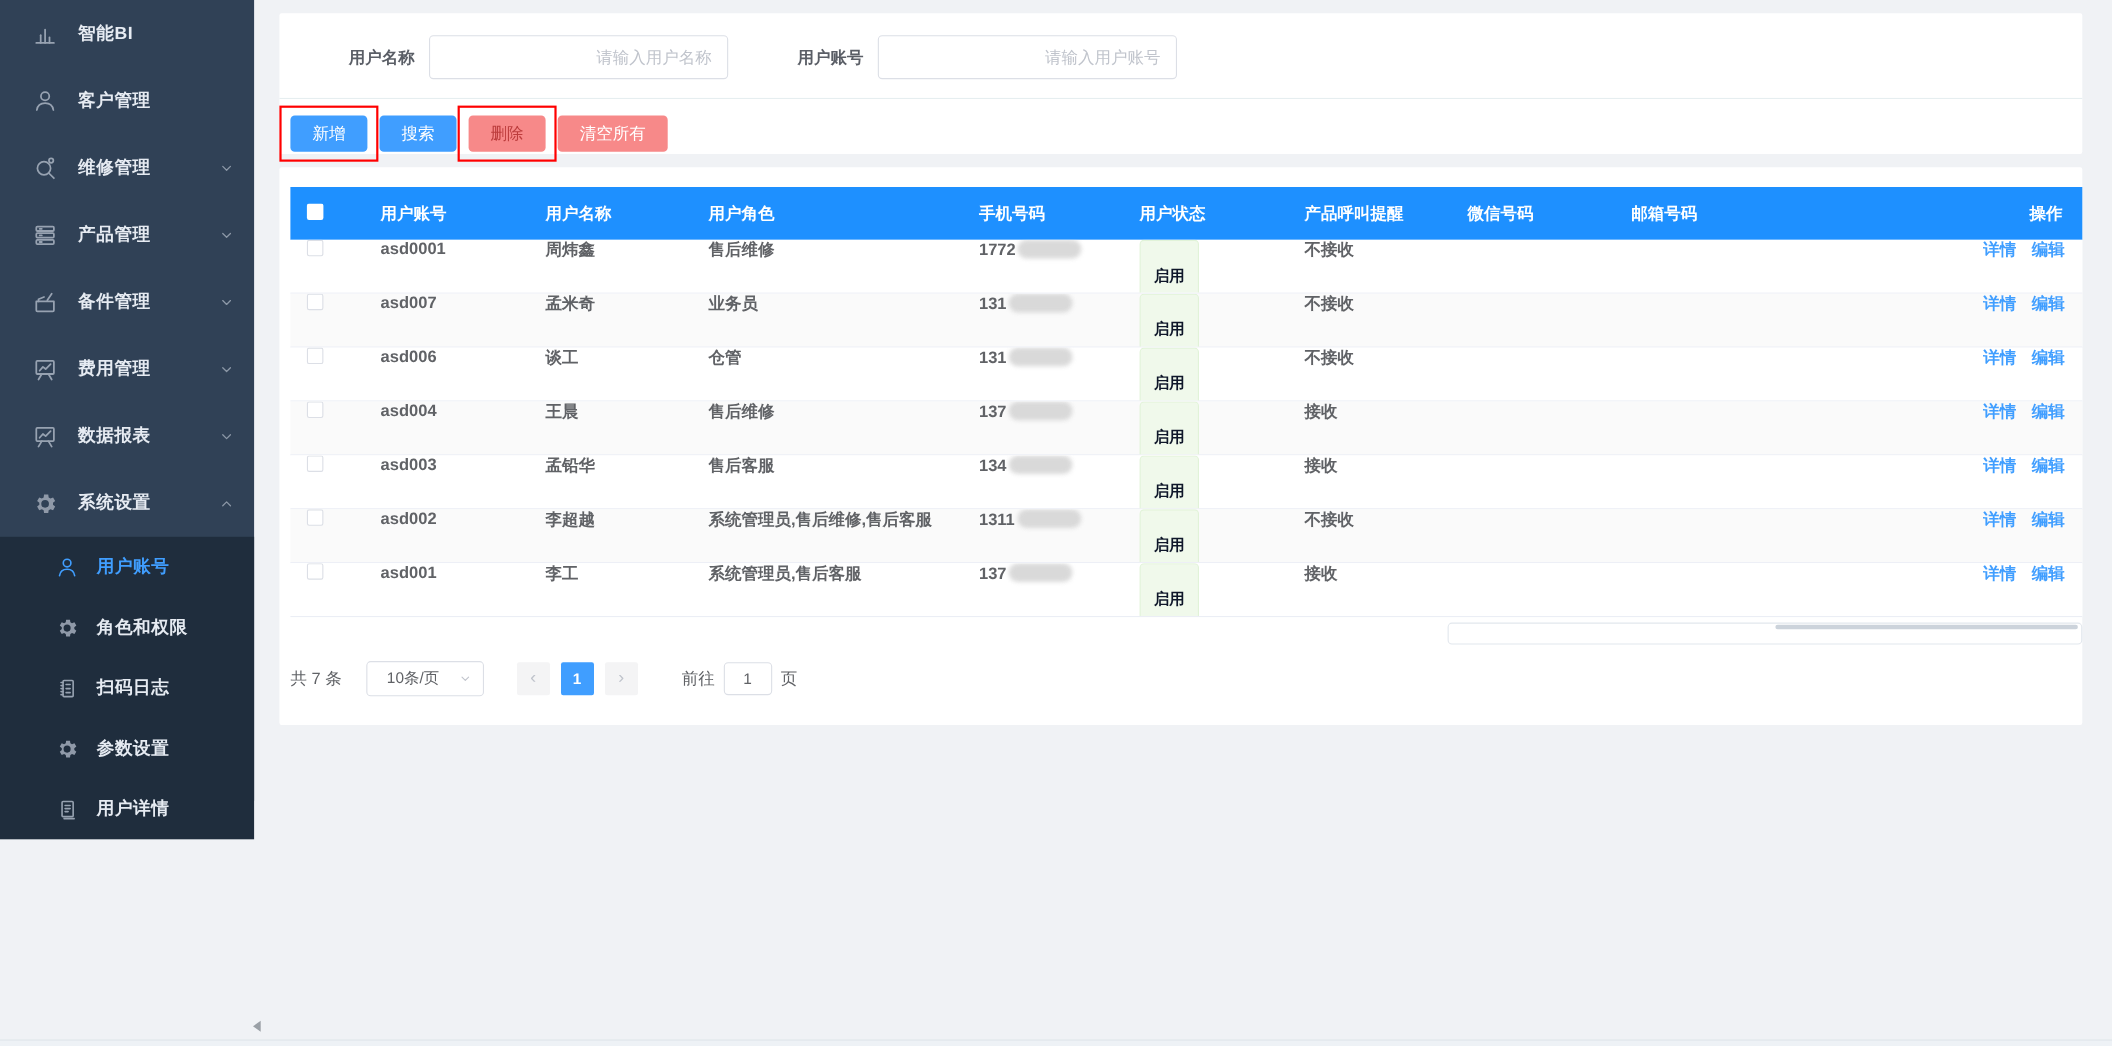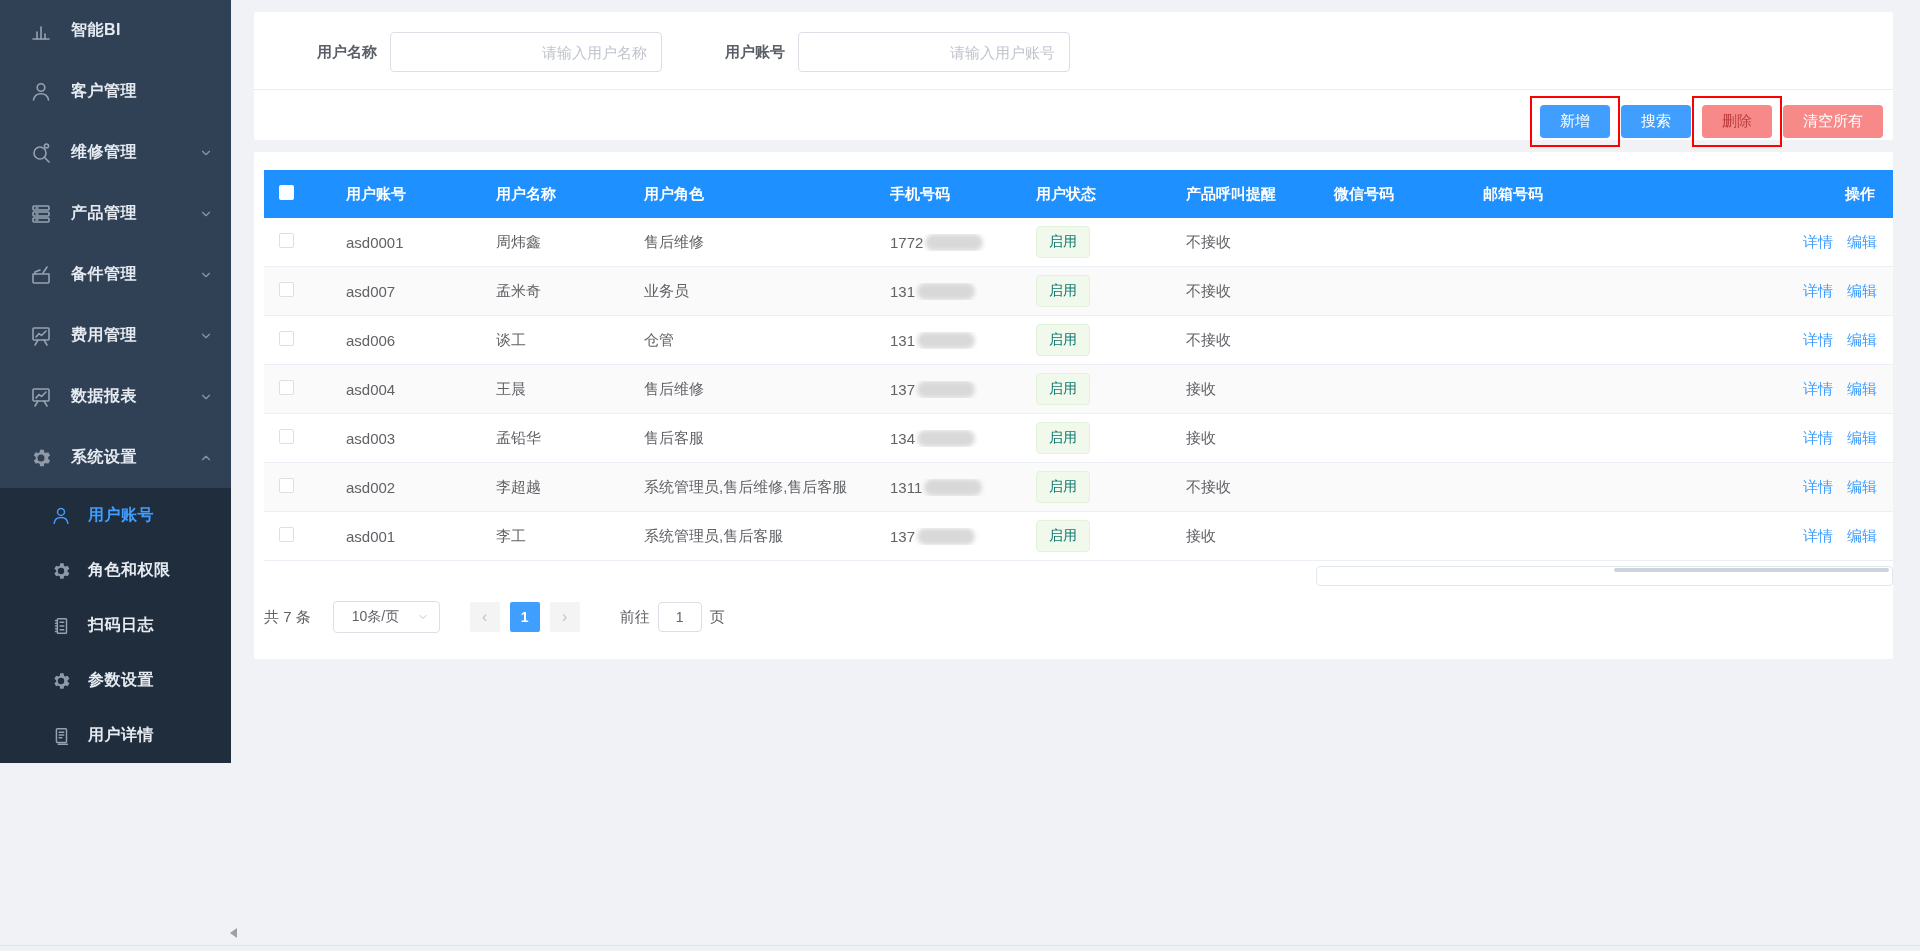--- a/index.html
+++ b/index.html
@@ -40,54 +40,54 @@
   .field-label { font-size:15px; font-weight:bold; color:#5a5e66; margin-right:13px; }
   .text-input {
     width:272px; height:40px; border:1px solid #dcdfe6; border-radius:4px;
     font-size:15px; color:#606266; padding:0 14px; outline:none;
     font-family:"Liberation Sans","DejaVu Sans",sans-serif;
     text-align:right;
   }
   .text-input::placeholder { color:#c0c4cc; }
   .field-group2 { margin-left:63px; display:flex; align-items:center; }
   .search-divider { border-top:1px solid #e6eef0; margin-top:17px; }
-  .buttons-row { display:flex; justify-content:flex-end; align-items:center; padding:0 10px 0 0; height:62px; }
+  .buttons-row { display:flex; align-items:center; padding:0 10px 0 0; height:62px; }
   .btn {
     height:33px; padding:0 20px; border:none; border-radius:4px; font-size:15px;
     cursor:pointer; font-family:"Liberation Sans","DejaVu Sans",sans-serif; white-space:nowrap;
   }
   .btn-blue { background:#409eff; color:#ffffff; }
   .btn-pink { background:#f78989; color:#ffffff; }
   .btn-pink-dis { background:#f78989; color:#bd3d3d; }
   .btn + .btn, .annotation-box + .btn { margin-left:11px; }
   .annotation-box { display:inline-flex; border:2px solid #ff0000; padding:7px 8px; align-items:center; }
   .annotation-box + .btn { margin-left:1px; }
   .btn + .annotation-box { margin-left:1px; }
 
   
   .panel-table { margin-top:12px; padding:18px 0 22px 10px; min-height:507px; }
   .thead { display:flex; align-items:center; height:48px; background:#1e90ff; color:#fff; font-weight:bold; font-size:15px; }
-  .trow { display:flex; align-items:center; height:49px; border-bottom:1px solid #ebeef5; font-size:15px; color:#606266; background:#fff; }
+  .trow { display:flex; height:49px; border-bottom:1px solid #ebeef5; font-size:15px; color:#606266; background:#fff;font-weight:bold; }
   .trow.striped { background:#fafafa; }
   .cell { padding-left:12px; overflow:hidden; white-space:nowrap; }
   .c-cb { width:70px; padding-left:15px; }
   .c-acc { width:150px; }
   .c-name { width:148px; }
   .c-role { width:246px; }
   .c-phone { width:146px; }
   .c-status { width:150px; }
   .c-notify { width:148px; }
   .c-wechat { width:149px; }
   .c-email { width:165px; }
   .c-fill { flex:1; }
   .c-op { width:116px; text-align:right; padding-right:18px; }
   .cb { width:15px; height:15px; border:1px solid #dcdfe6; border-radius:2px; background:#fff; display:inline-block; cursor:pointer; }
   .cb-head { border:none; }
   .tag {
-    display:inline-block; padding:6px 12px; font-size:14px; color:#0f766e;
+    display:inline-block; padding:23px 12px; font-size:14px; color:#0f172a;
     background:#f0f9eb; border:1px solid #e1f3d8; border-radius:4px;
   }
   .phone-blur { display:inline-block; width:58px; height:17px; background:#d3d3d3; border-radius:9px; filter:blur(2px); vertical-align:-3px; margin-left:2px; opacity:.85; }
   .op-link { color:#409eff; text-decoration:none; font-size:15px; margin-left:14px; cursor:pointer; }
 
   .hscroll-zone { position:relative; height:26px; }
   .hscroll-track { position:absolute; right:0; top:5px; width:577px; height:20px; border:1px solid #e2e7ed; border-radius:4px; background:#fff; }
   .hscroll-thumb { position:absolute; right:3px; top:1px; width:275px; height:4px; background:#ccd3db; border-radius:2px; }
 
   

